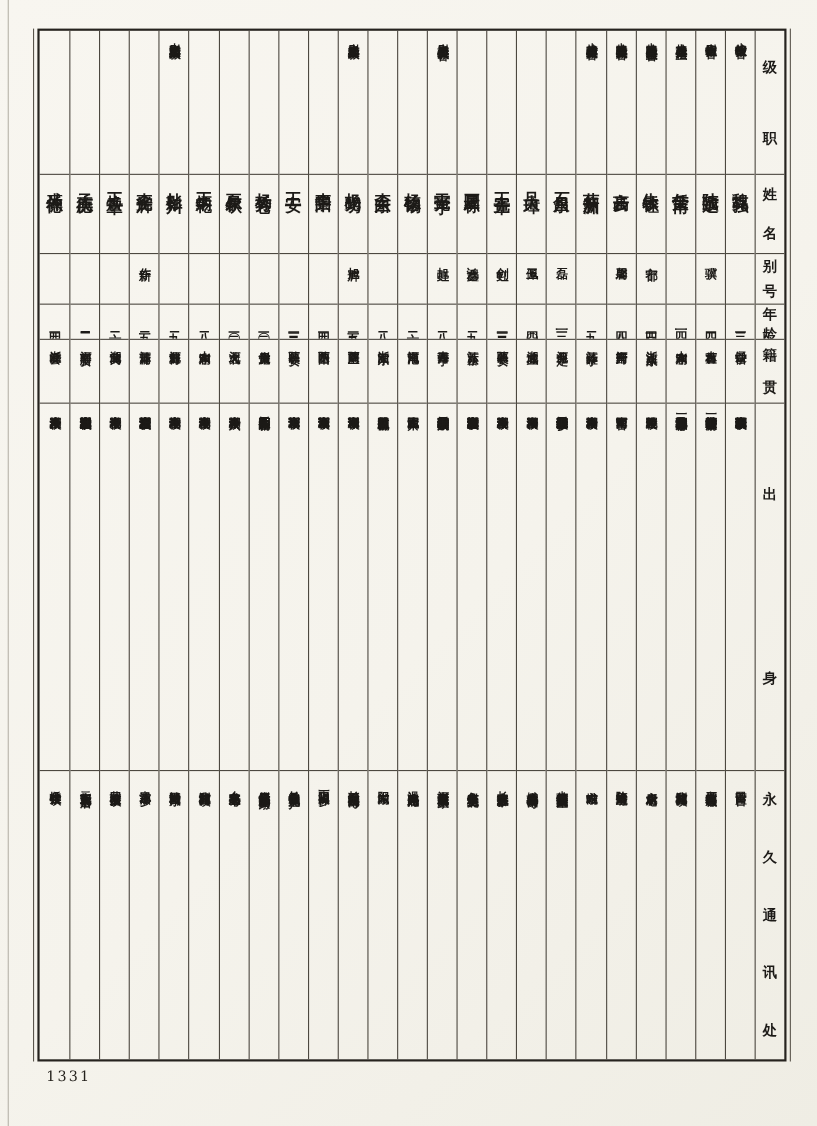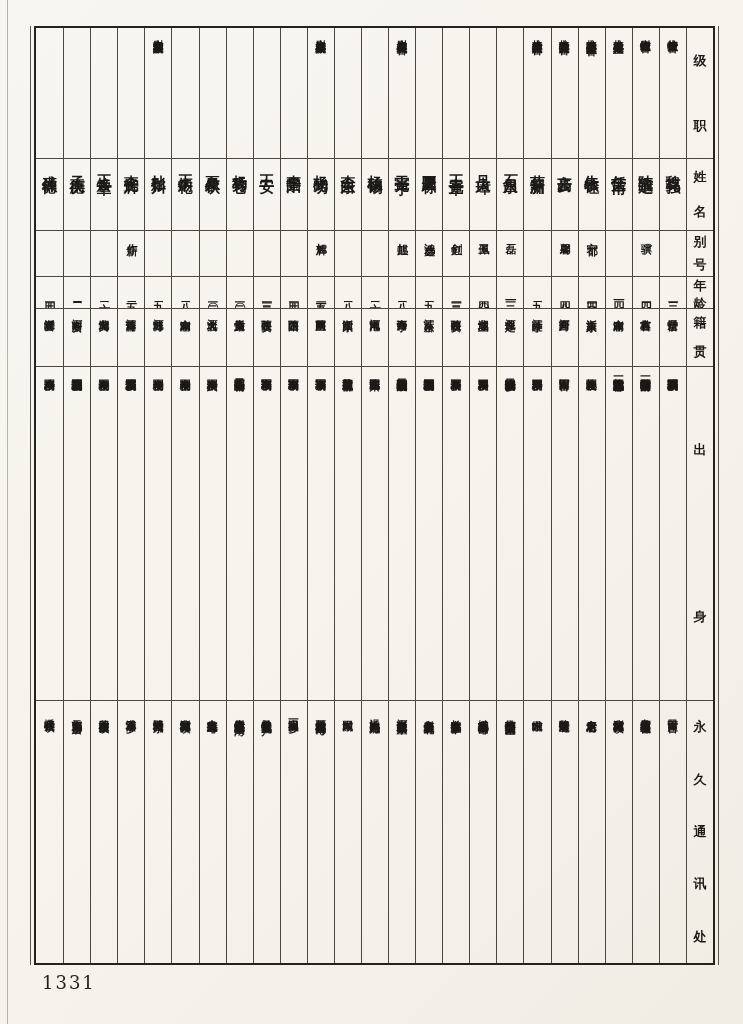--- a/index.html
+++ b/index.html
@@ -57,21 +57,21 @@
   .r4 .v{font-size:10.5px;padding-top:2px;letter-spacing:.5px;}
   .r5 .v{font-size:10.5px;max-height:126px;padding-top:4px;letter-spacing:0;}
   .r6 .v{font-size:10.5px;padding-top:10px;letter-spacing:.5px;}
   .header-spread{
     display:flex;flex-direction:column;justify-content:space-around;align-items:center;
     height:100%;width:100%;
     font-size:13px;font-weight:700;
   }
   .page-num{
     position:absolute;left:42px;top:972px;
-    font-size:18px;letter-spacing:2px;
+    font-size:13px;letter-spacing:2px;
     font-family:"DejaVu Serif","Liberation Serif",serif;
     color:#24211c;
   }
 </style>
 </head>
 <body>
 
 <div class="sheet">
   <div class="scan-edge"></div>
   <div class="table-outer">

